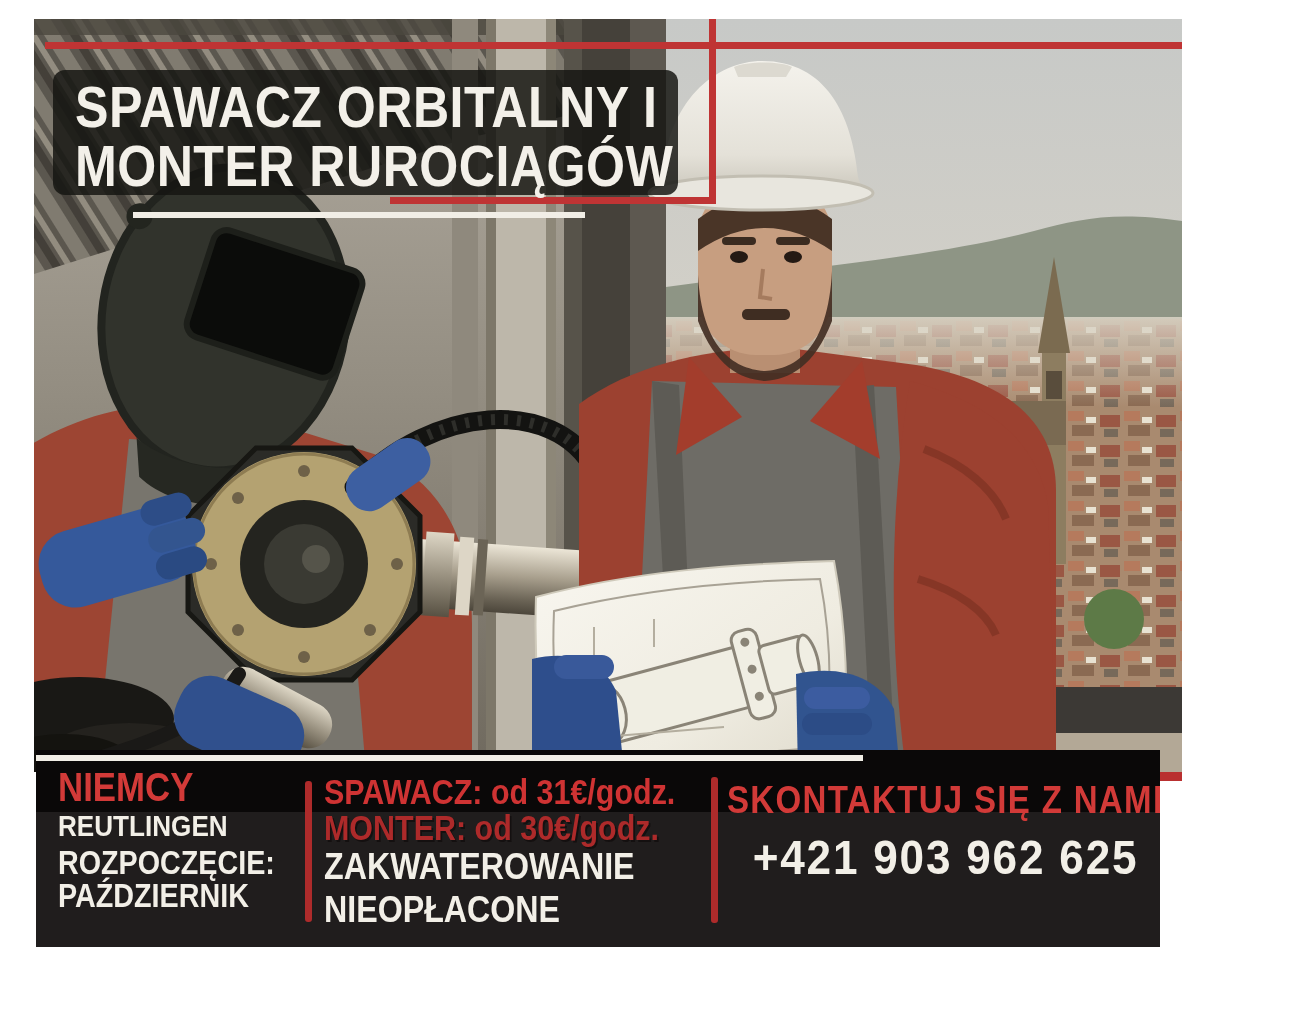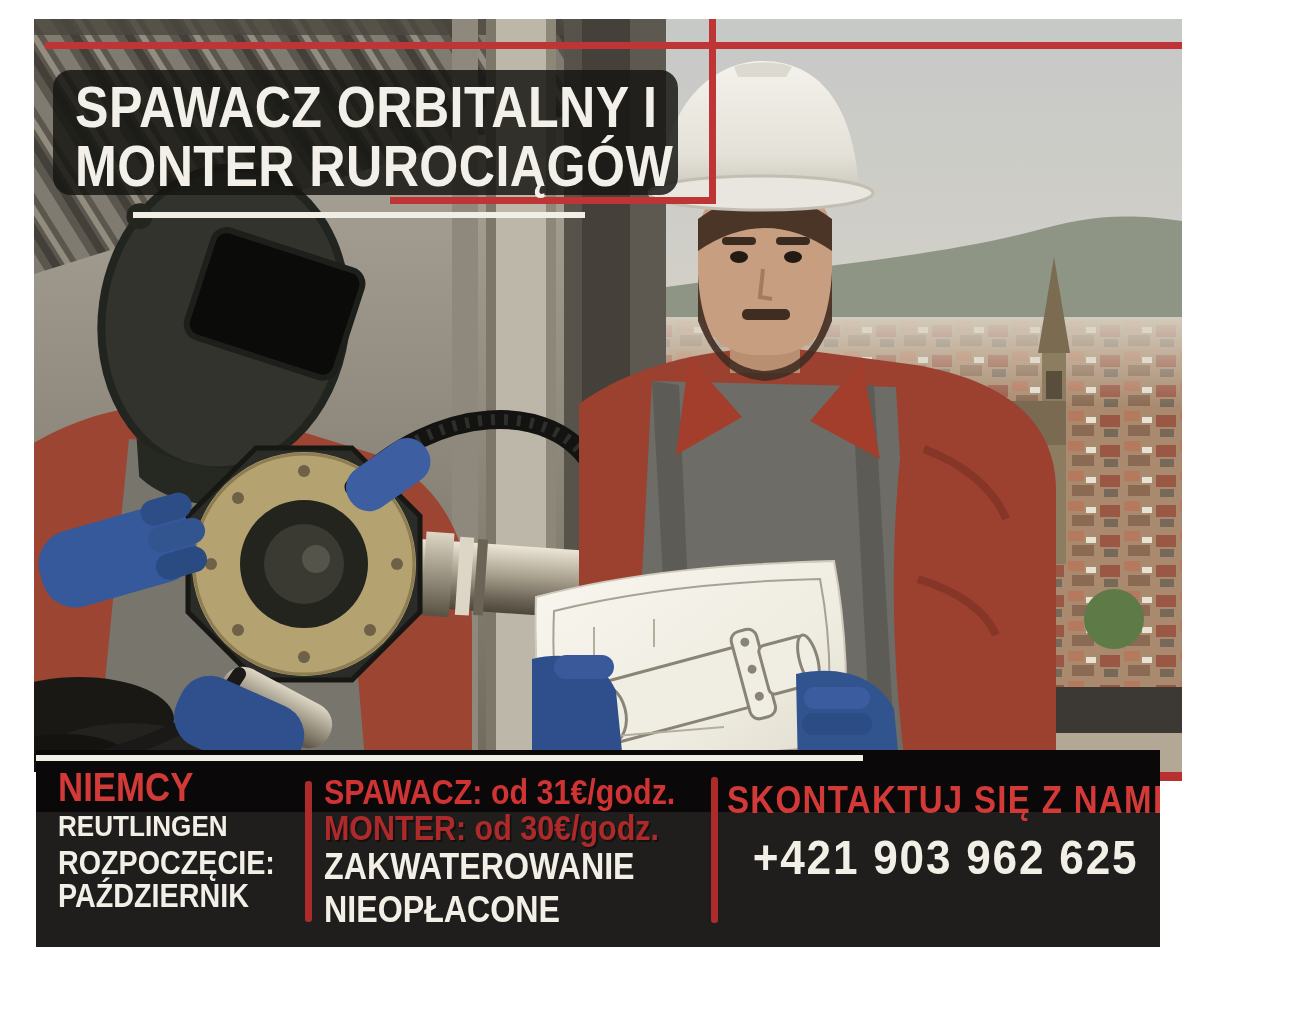--- a/index.html
+++ b/index.html
@@ -9,21 +9,21 @@
   .photo svg{display:block;}
 
   
   .rline{position:absolute;background:#bf3434;}
   .hline-top{left:45px;top:42px;width:1137px;height:7px;}
   .vline{left:709px;top:19px;width:7px;height:185px;}
   .hline-mid{left:390px;top:197px;width:326px;height:7px;}
   .wline{position:absolute;left:133px;top:212px;width:452px;height:6px;background:#f1eee6;}
 
   
-  .title-box{position:absolute;left:53px;top:70px;width:625px;height:125px;border-radius:18px;
+  .title-box{position:absolute;left:53px;top:70px;width:625px;height:125px;border-radius:12px;
              background:rgba(22,21,18,0.84);color:#f3f0e9;padding:8px 13px 0 22px;box-sizing:border-box;}
   .title-line{font-size:57px;line-height:59px;font-weight:bold;white-space:nowrap;
               transform:scaleX(0.88);transform-origin:0 50%;letter-spacing:0.5px;}
 
   
   .red-strip{position:absolute;left:36px;top:772px;width:1146px;height:9px;background:#b93030;}
   .panel{position:absolute;left:36px;top:750px;width:1124px;height:197px;background:#201d1d;overflow:hidden;}
   .panel-black{position:absolute;left:0;top:0;width:100%;height:62px;background:#0a0808;}
   .panel-wline{position:absolute;left:0;top:5px;width:827px;height:6px;background:#f1eee6;}
   .ptxt{position:absolute;font-weight:bold;white-space:nowrap;line-height:1;

